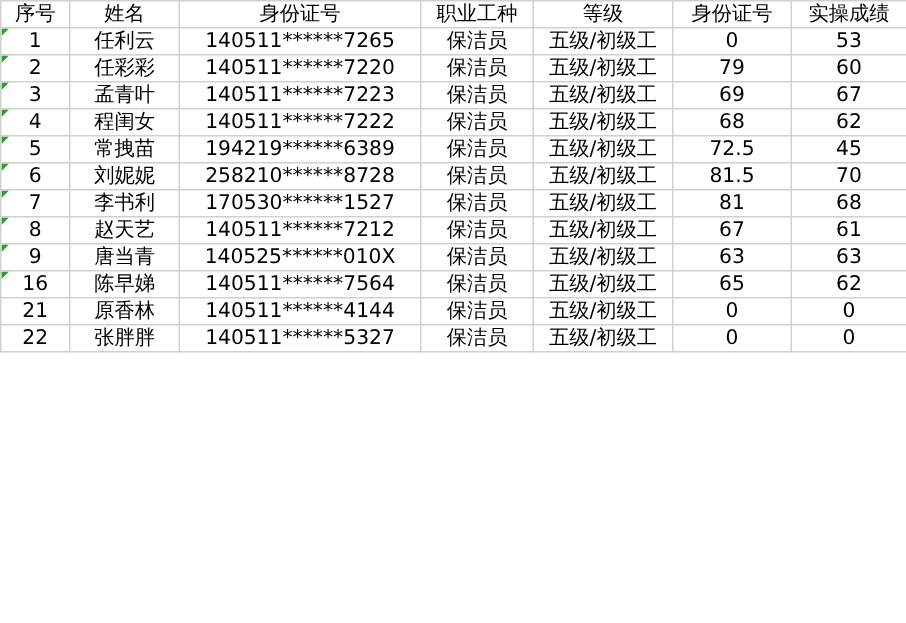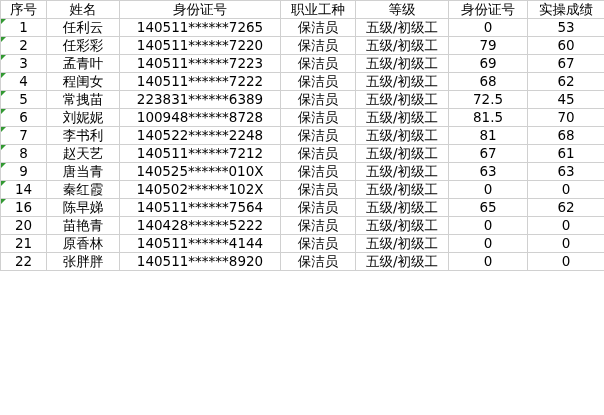--- a/index.html
+++ b/index.html
@@ -93,39 +93,39 @@
         <td>程闺女</td>
         <td>140511******7222</td>
         <td>保洁员</td>
         <td>五级/初级工</td>
         <td>68</td>
         <td>62</td>
       </tr>
       <tr>
         <td>5<span class="err-tri"></span></td>
         <td>常拽苗</td>
-        <td>223831******6389</td>
+        <td>194219******6389</td>
         <td>保洁员</td>
         <td>五级/初级工</td>
         <td>72.5</td>
         <td>45</td>
       </tr>
       <tr>
         <td>6<span class="err-tri"></span></td>
         <td>刘妮妮</td>
-        <td>100948******8728</td>
+        <td>258210******8728</td>
         <td>保洁员</td>
         <td>五级/初级工</td>
         <td>81.5</td>
         <td>70</td>
       </tr>
       <tr>
         <td>7<span class="err-tri"></span></td>
         <td>李书利</td>
-        <td>140522******2248</td>
+        <td>170530******1527</td>
         <td>保洁员</td>
         <td>五级/初级工</td>
         <td>81</td>
         <td>68</td>
       </tr>
       <tr>
         <td>8<span class="err-tri"></span></td>
         <td>赵天艺</td>
         <td>140511******7212</td>
         <td>保洁员</td>
@@ -136,58 +136,40 @@
       <tr>
         <td>9<span class="err-tri"></span></td>
         <td>唐当青</td>
         <td>140525******010X</td>
         <td>保洁员</td>
         <td>五级/初级工</td>
         <td>63</td>
         <td>63</td>
       </tr>
       <tr>
-        <td>14<span class="err-tri"></span></td>
-        <td>秦红霞</td>
-        <td>140502******102X</td>
-        <td>保洁员</td>
-        <td>五级/初级工</td>
-        <td>0</td>
-        <td>0</td>
-      </tr>
-      <tr>
         <td>16<span class="err-tri"></span></td>
         <td>陈早娣</td>
         <td>140511******7564</td>
         <td>保洁员</td>
         <td>五级/初级工</td>
         <td>65</td>
         <td>62</td>
-      </tr>
-      <tr>
-        <td>20</td>
-        <td>苗艳青</td>
-        <td>140428******5222</td>
-        <td>保洁员</td>
-        <td>五级/初级工</td>
-        <td>0</td>
-        <td>0</td>
       </tr>
       <tr>
         <td>21</td>
         <td>原香林</td>
         <td>140511******4144</td>
         <td>保洁员</td>
         <td>五级/初级工</td>
         <td>0</td>
         <td>0</td>
       </tr>
       <tr>
         <td>22</td>
         <td>张胖胖</td>
-        <td>140511******8920</td>
+        <td>140511******5327</td>
         <td>保洁员</td>
         <td>五级/初级工</td>
         <td>0</td>
         <td>0</td>
       </tr>
     </tbody>
 </table>
 
 </body></html>

